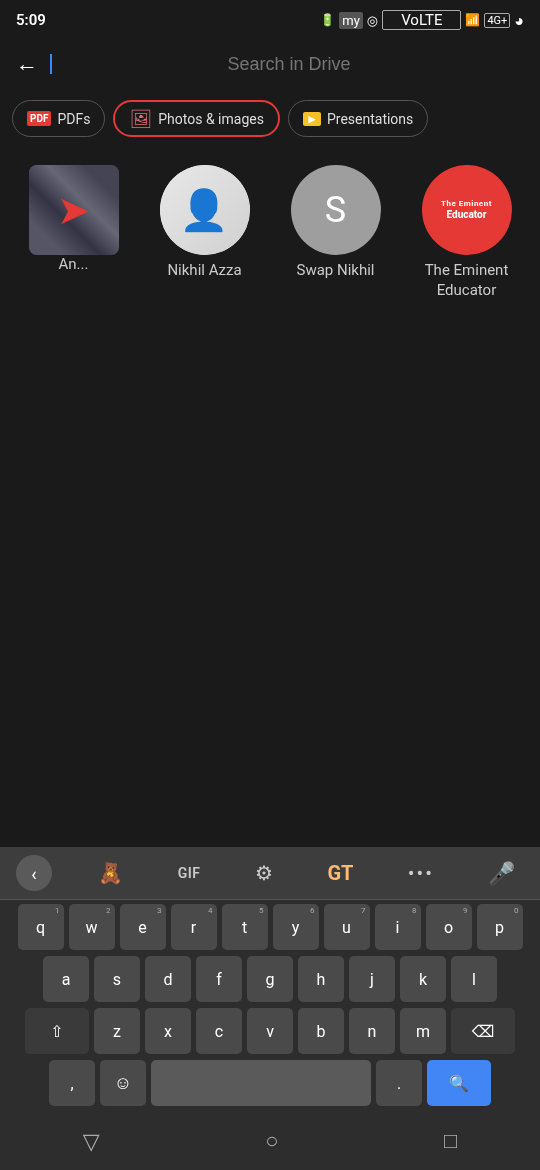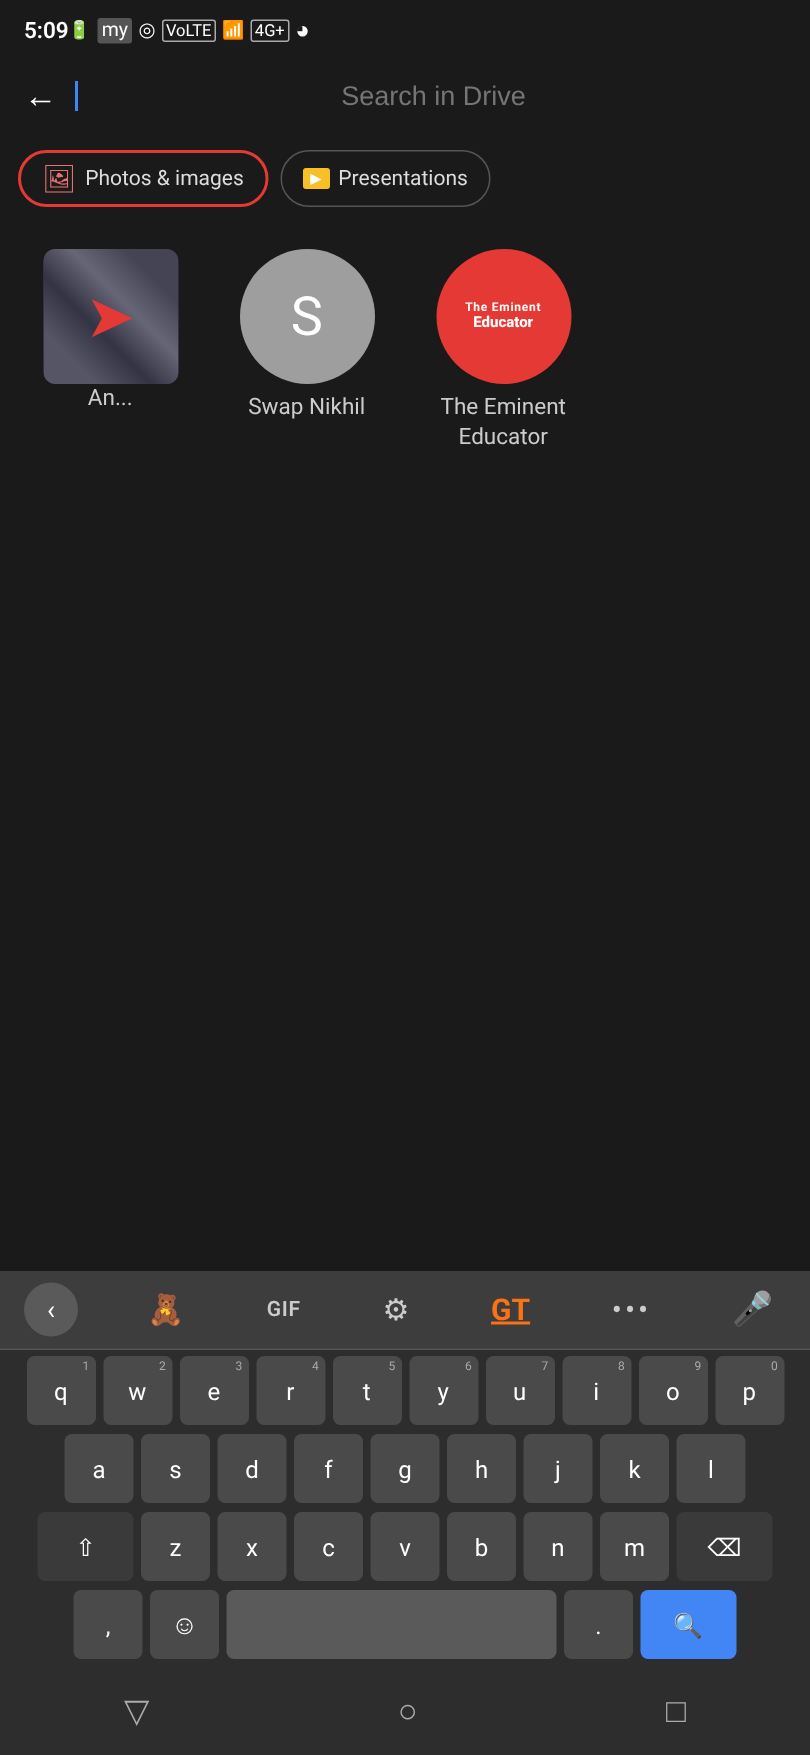--- a/index.html
+++ b/index.html
@@ -10,20 +10,21 @@
       background: #1a1a1a;
       font-family: 'Roboto', Arial, sans-serif;
       color: #fff;
       overflow-x: hidden;
     }
 
     
     .status-bar {
       background: #1a1a1a;
       display: flex;
+      justify-content: space-between;
       align-items: center;
       padding: 8px 16px 4px;
       height: 36px;
     }
     .status-time {
       font-size: 15px;
       font-weight: 600;
       color: #fff;
     }
     .status-icons {
@@ -360,39 +361,43 @@
   </style>
 </head>
 <body>
 
 <div class="status-bar">
   <span class="status-time">5:09</span>
   <div class="status-icons">
     <span>🔋</span>
     <span style="font-size:13px;background:#555;padding:1px 3px;border-radius:2px;">my</span>
     <span style="font-size:13px;">◎</span>
-    <span style="font-size:11px;border:1px solid #aaa;padding:0 2px;border-radius:2px;">VoLTE</span>
+    <span style="font-size:15px;border:1px solid #aaa;padding:0 18px;border-radius:2px;">VoLTE</span>
     <span>📶</span>
     <span style="font-size:11px;border:1px solid #aaa;padding:0 2px;border-radius:2px;">4G+</span>
     <span style="font-size:16px;">◕</span>
   </div>
 </div>
 
 <div class="search-bar">
   <div class="back-btn">
     <span>←</span>
   </div>
   <div class="search-input-container">
     <span class="cursor-blink"></span>
     <input class="search-input" type="text" placeholder="Search in Drive" style="">
   </div>
 </div>
 
 <div class="filter-row">
 
+  <div class="chip">
+    <span class="chip-pdf-icon">PDF</span>
+    <span>PDFs</span>
+  </div>
 
   <div class="chip active">
     <span style="color:#e57373;font-size:18px;">🖼</span>
     <span>Photos &amp; images</span>
   </div>
 
   <div class="chip">
     <span class="chip-slides-icon" style="background:#f6c026;width:18px;height:14px;display:inline-flex;align-items:center;justify-content:center;border-radius:2px;font-size:9px;font-weight:bold;color:#fff;">▶</span>
     <span>Presentations</span>
   </div>
@@ -400,20 +405,26 @@
 
 <div class="content-grid">
 
   <div class="grid-item">
     <div class="thumbnail-image">
       <span class="red-arrow">➤</span>
     </div>
     <span class="item-label">An...</span>
   </div>
 
+  <div class="grid-item">
+    <div class="thumbnail-avatar">
+      <div class="avatar-photo nikhil"></div>
+    </div>
+    <span class="item-label">Nikhil Azza</span>
+  </div>
 
   <div class="grid-item">
     <div class="avatar-letter">
       <span>S</span>
     </div>
     <span class="item-label">Swap Nikhil</span>
   </div>
 
   <div class="grid-item">
     <div class="avatar-educator">
@@ -433,21 +444,21 @@
     <div class="toolbar-btn">
       <span>🧸</span>
     </div>
     <div class="toolbar-btn gif-label">
       <span>GIF</span>
     </div>
     <div class="toolbar-btn">
       <span>⚙</span>
     </div>
     <div class="toolbar-btn translate-icon">
-      <span style="font-size:20px;color:#f97316;font-weight:bold;text-decoration:underline;">GT</span>
+      <span style="font-size:20px;color:#fdba74;font-weight:bold;">GT</span>
     </div>
     <div class="toolbar-btn">
       <span style="letter-spacing:2px;">•••</span>
     </div>
     <div class="toolbar-btn mic-btn">
       <span>🎤</span>
     </div>
   </div>
 
   <div class="keyboard-rows">

